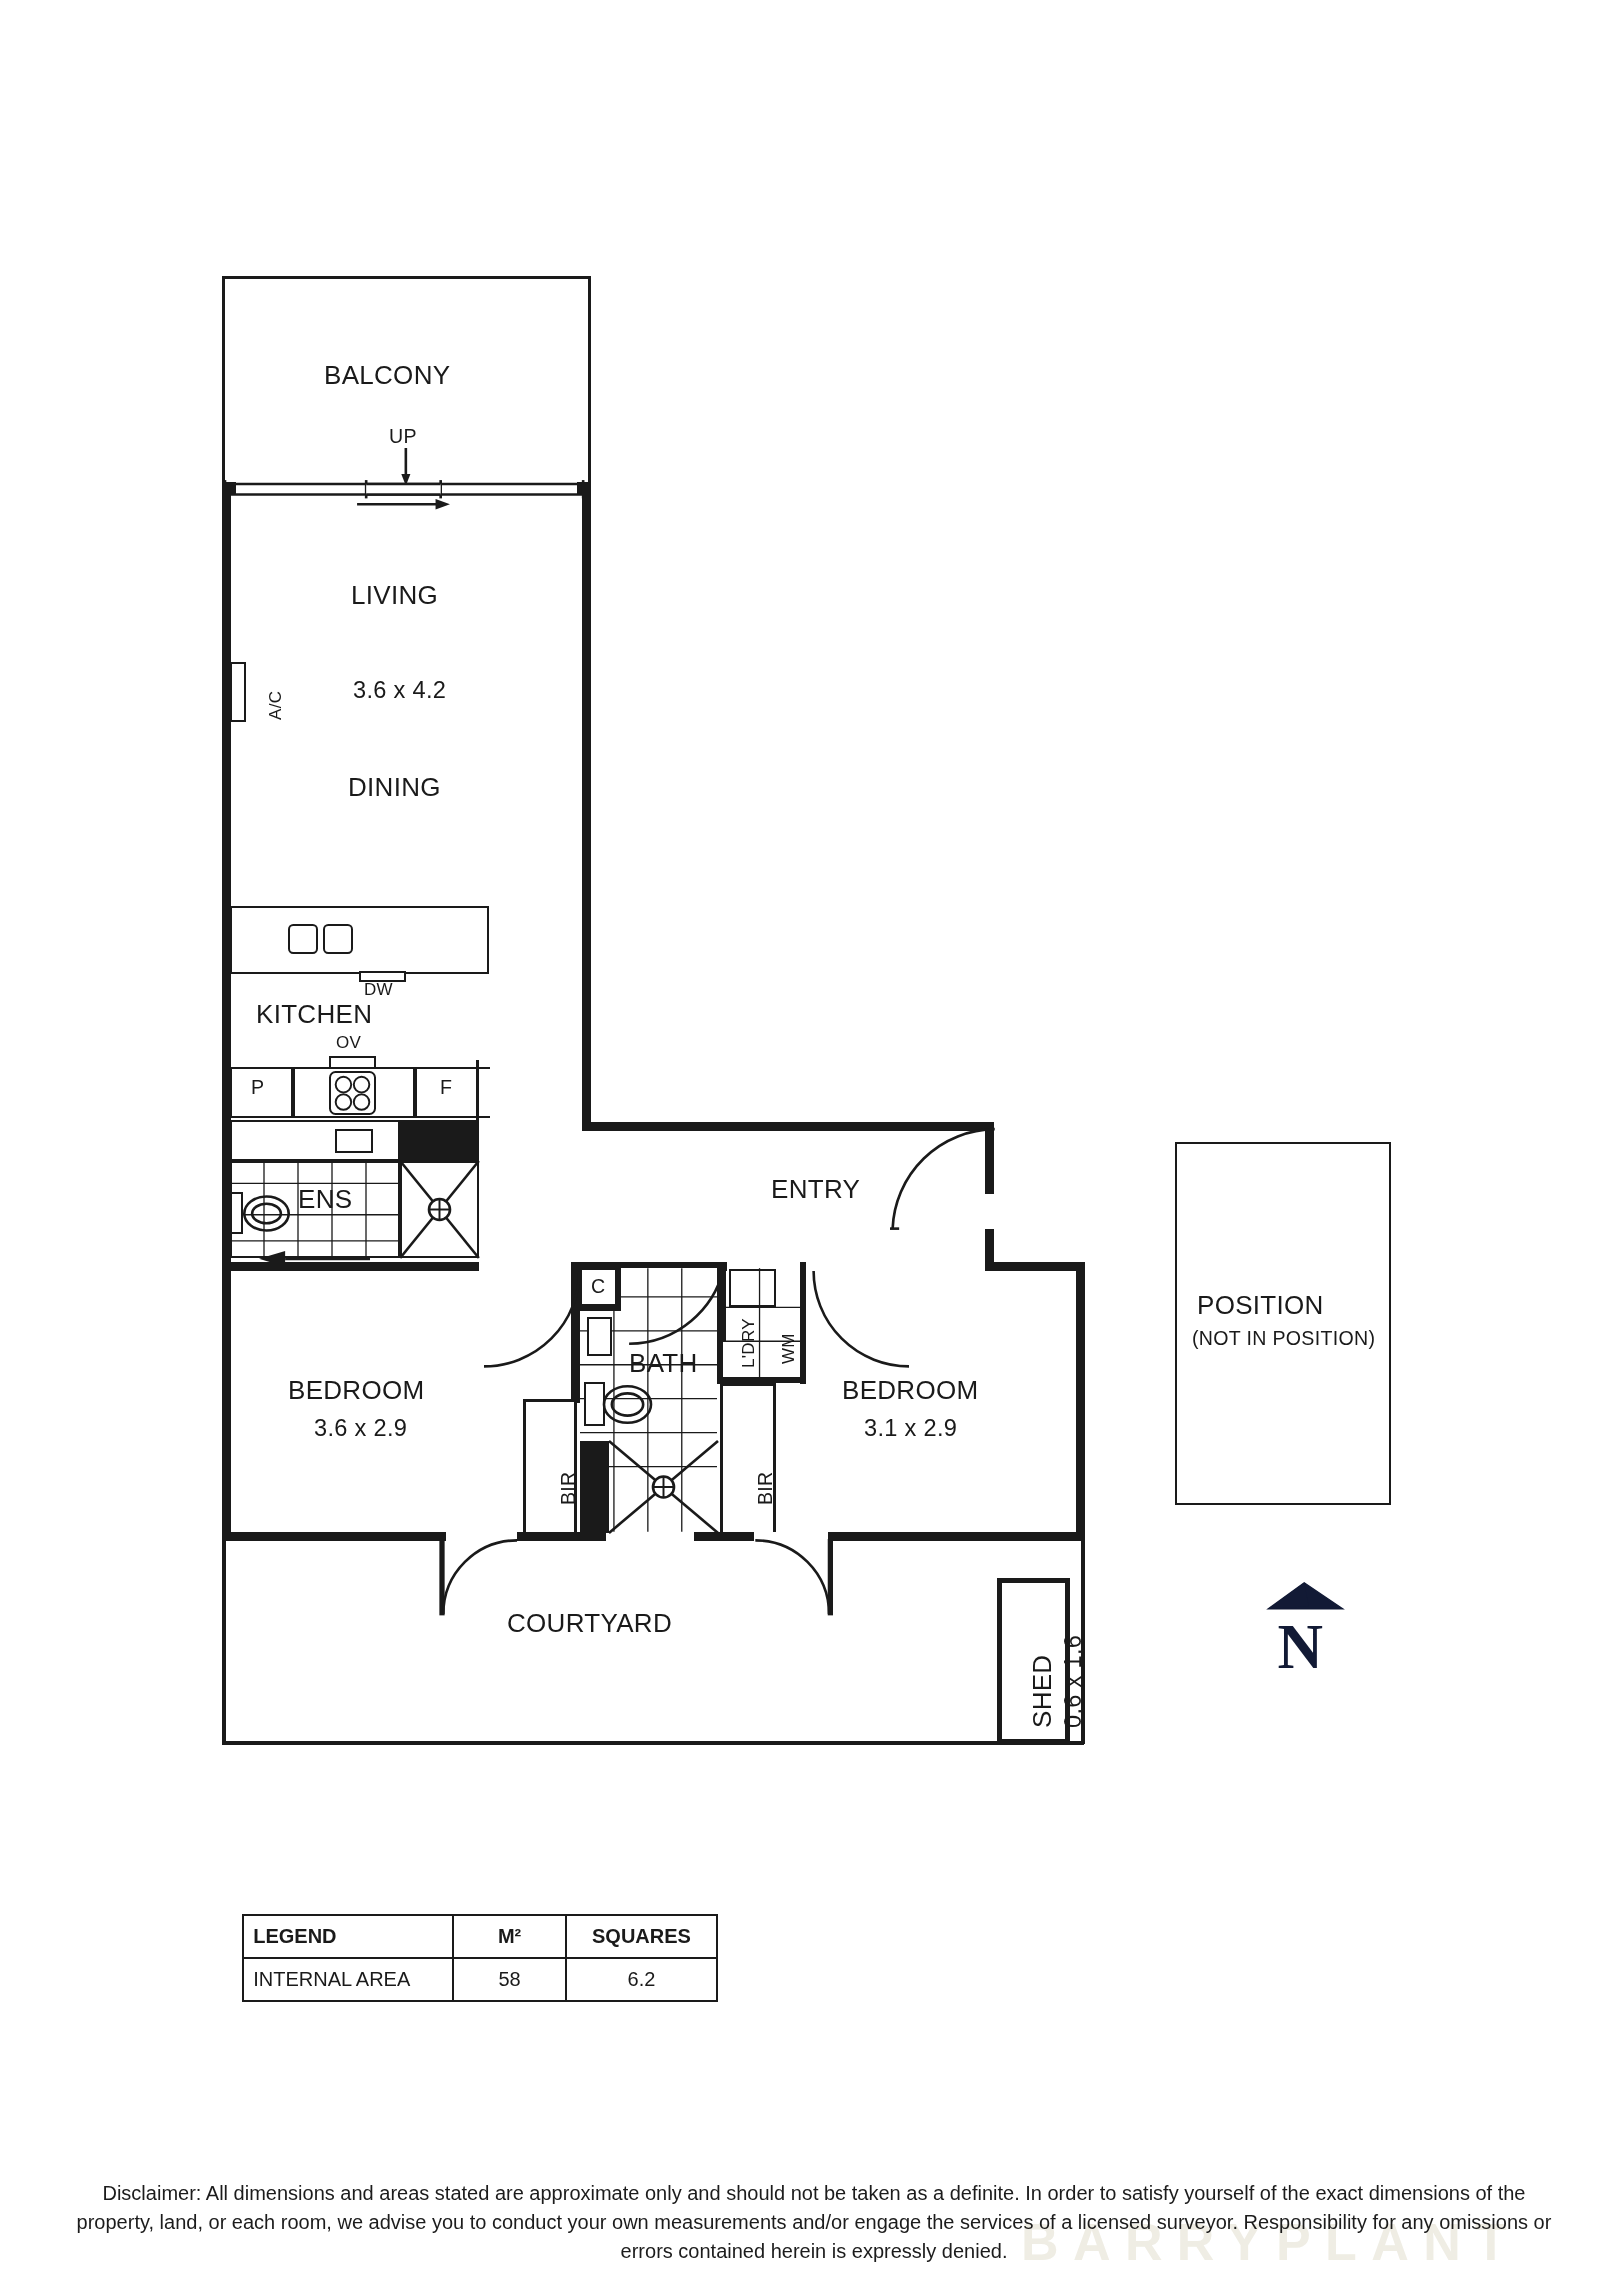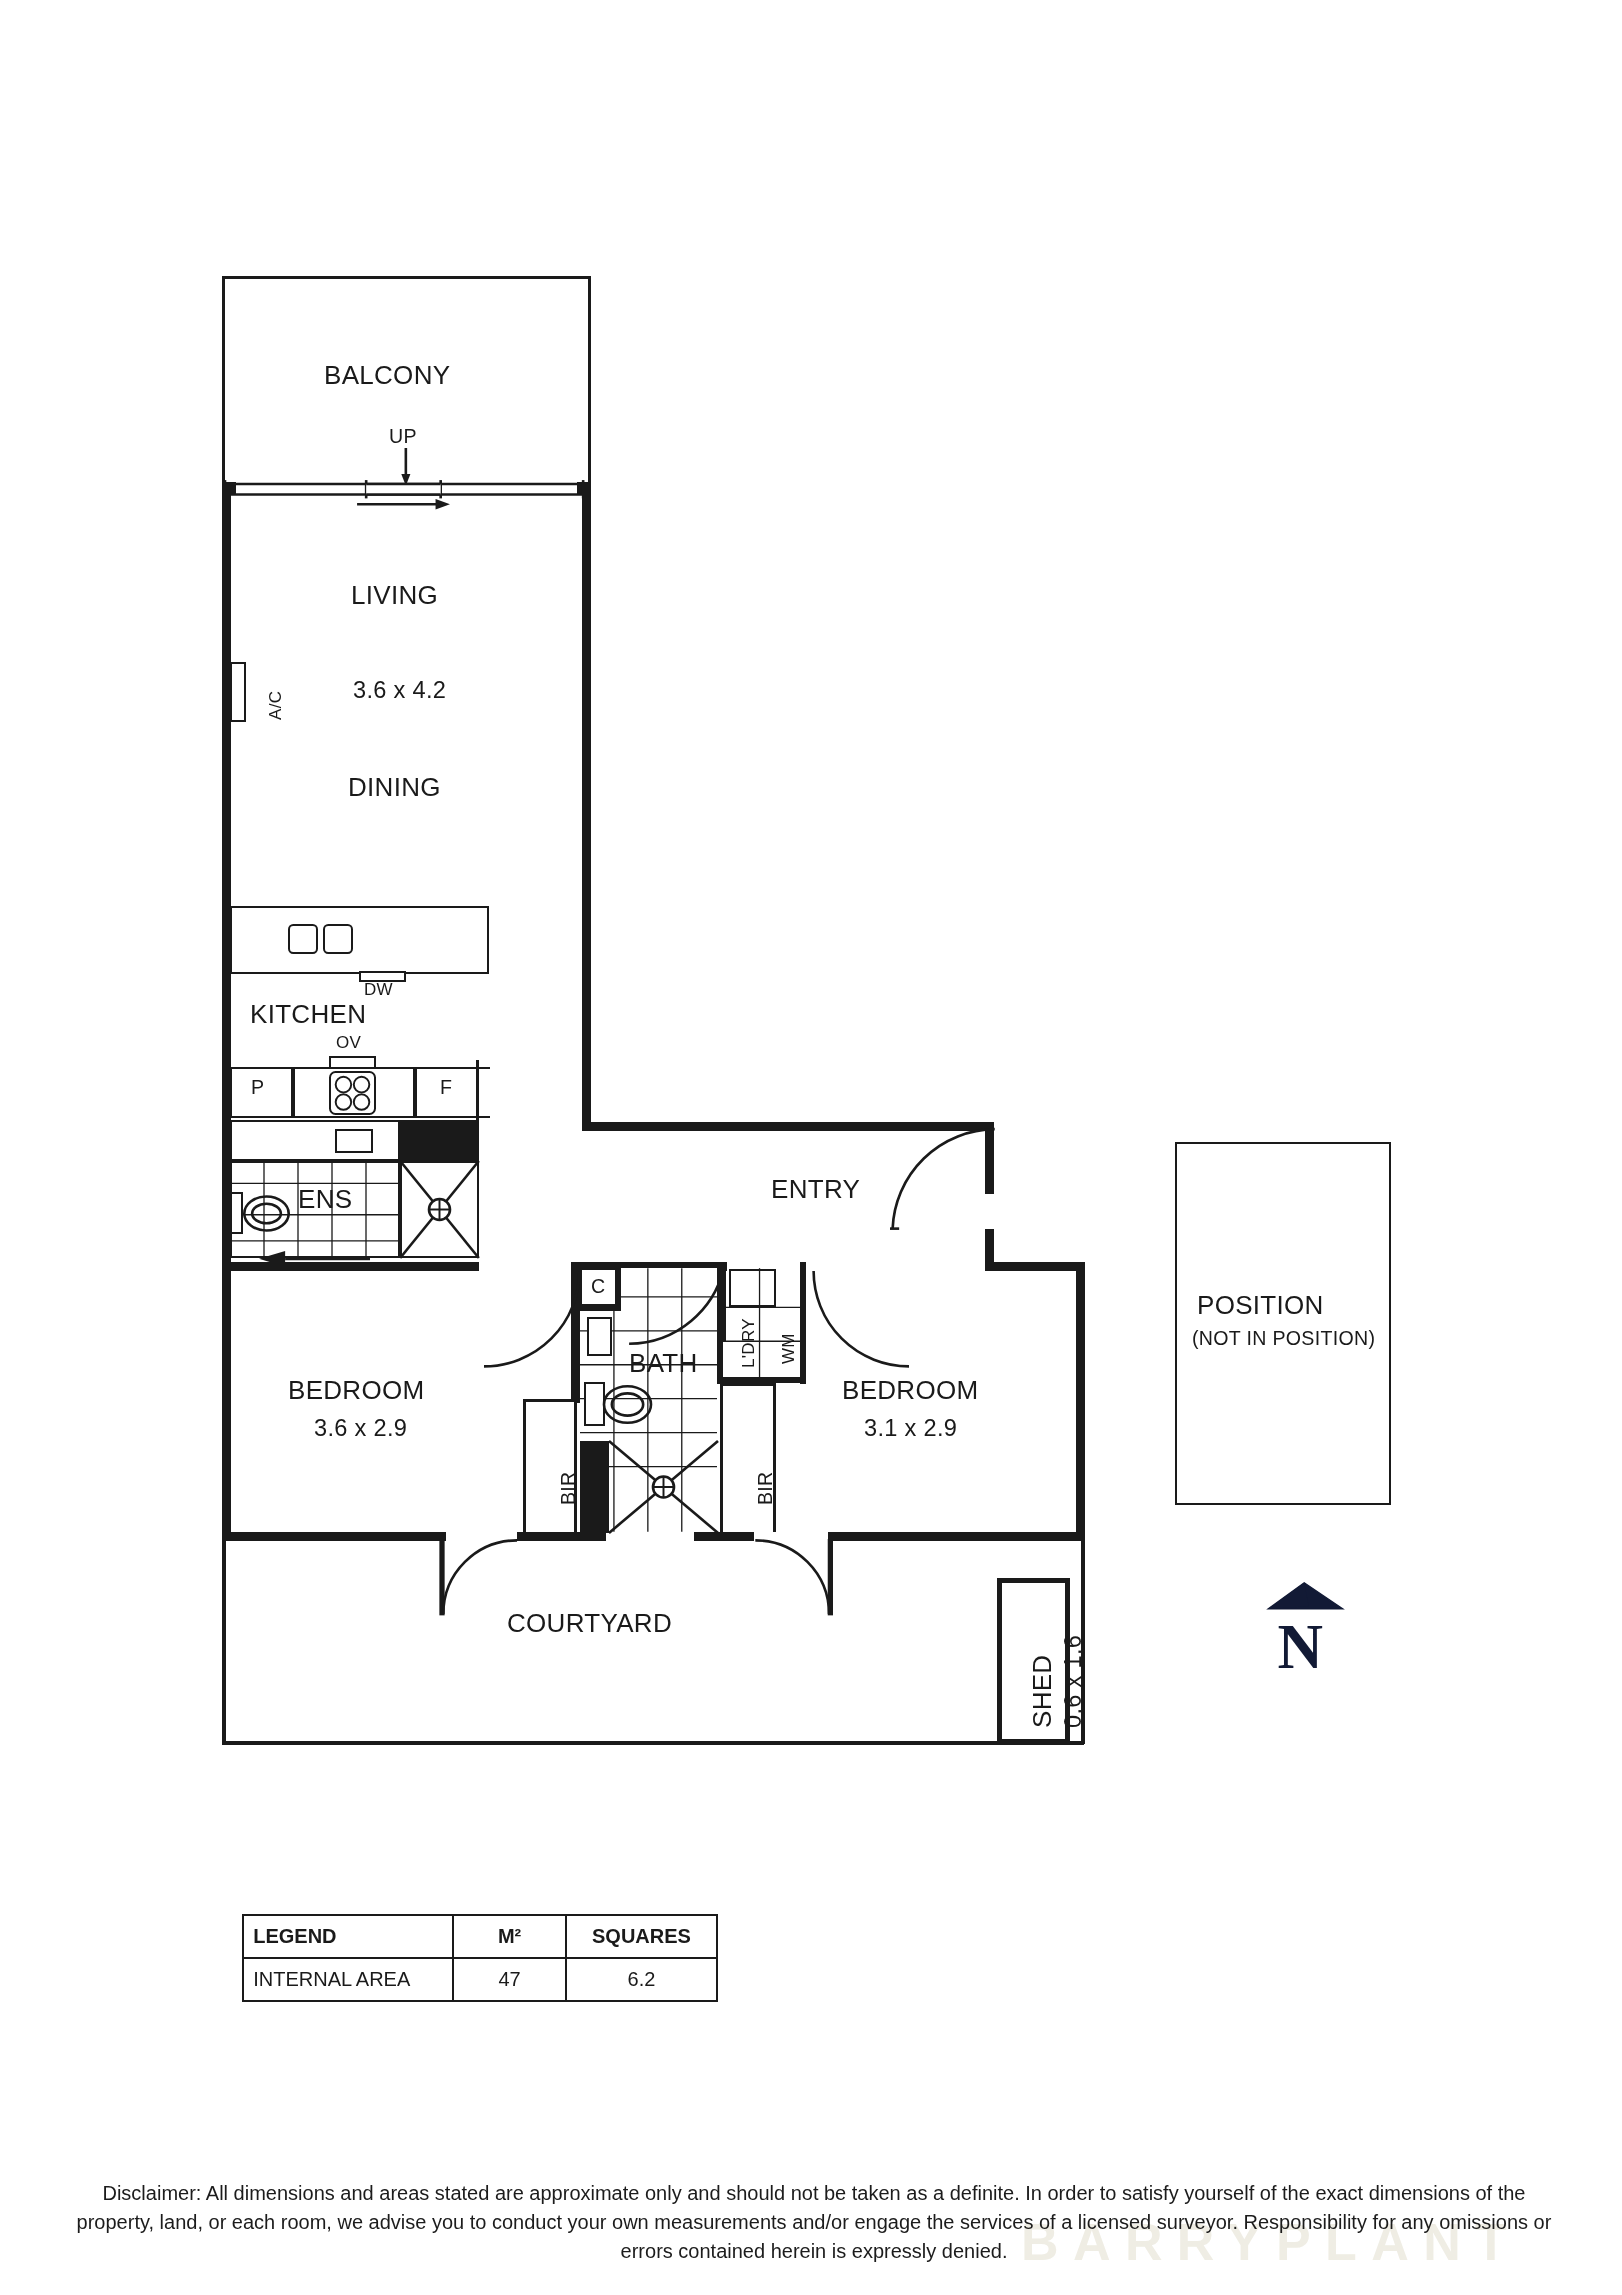--- a/index.html
+++ b/index.html
@@ -102,21 +102,21 @@
   <div class="lbl dim" style="left:353px;top:677px;">3.6 x 4.2</div>
   <div class="lbl rm" style="left:348px;top:772px;">DINING</div>
 
   <div class="box" style="left:230px;top:906px;width:259px;height:68px;"></div>
   <div class="box" style="left:288px;top:924px;width:30px;height:30px;border-radius:5.2px;border-width:2px;"></div>
   <div class="box" style="left:323px;top:924px;width:30px;height:30px;border-radius:5.2px;border-width:2px;"></div>
 
   <div class="box" style="left:359px;top:971px;width:47px;height:10.5px;"></div>
   <div class="lbl xs" style="left:364px;top:980px;">DW</div>
 
-  <div class="lbl rm" style="left:250px;top:999px;">KITCHEN</div>
+  <div class="lbl rm" style="left:256px;top:999px;">KITCHEN</div>
 
   <div class="lbl xs" style="left:336px;top:1033px;">OV</div>
   <div class="box" style="left:329px;top:1056px;width:47px;height:14.4px;"></div>
 
   <div class="box" style="left:230px;top:1067px;width:63px;height:51px;"></div>
   <div class="lbl sm" style="left:251px;top:1076px;">P</div>
   <div class="box" style="left:293px;top:1067px;width:122px;height:51px;"></div>
   <div class="box" style="left:329px;top:1071px;width:47px;height:44px;border-radius:6.5px;"></div>
   <svg style="left:329px;top:1071px;width:47px;height:44px;" viewBox="0 0 72 68" width="47" height="44">
     <circle cx="22" cy="21" r="12" fill="none" stroke="#1a1a1a" stroke-width="3"></circle>
@@ -282,21 +282,21 @@
 
 <table id="legend">
   <tbody>
       <tr>
     <td class="hdr c1">LEGEND</td>
     <td class="hdr c2 ctr">M²</td>
     <td class="hdr c3 ctr">SQUARES</td>
   </tr>
   <tr>
     <td class="c1">INTERNAL AREA</td>
-    <td class="c2 ctr">47</td>
+    <td class="c2 ctr">58</td>
     <td class="c3 ctr">6.2</td>
   </tr>
 </tbody>
   </table>
 
 <div id="watermark">BARRYPLANT</div>
 <div id="disclaimer">Disclaimer: All dimensions and areas stated are approximate only and should not be taken as a definite. In order to satisfy yourself of the exact dimensions of the property, land, or each room, we advise you to conduct your own measurements and/or engage the services of a licensed surveyor. Responsibility for any omissions or errors contained herein is expressly denied.</div>
 
 
 </body></html>

